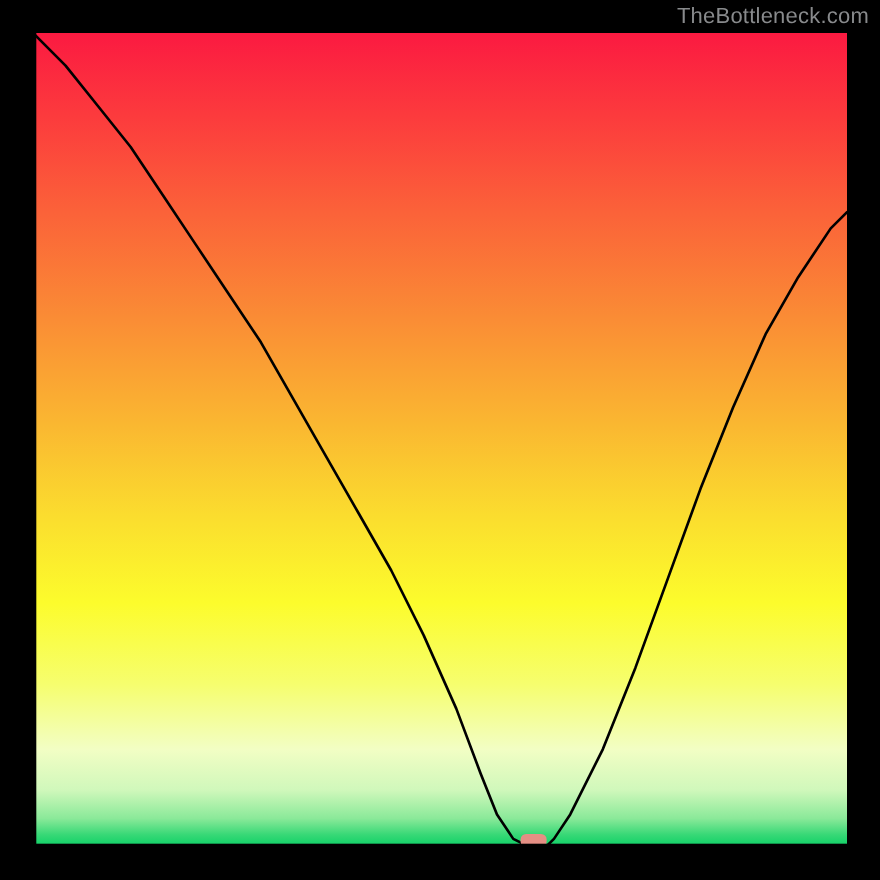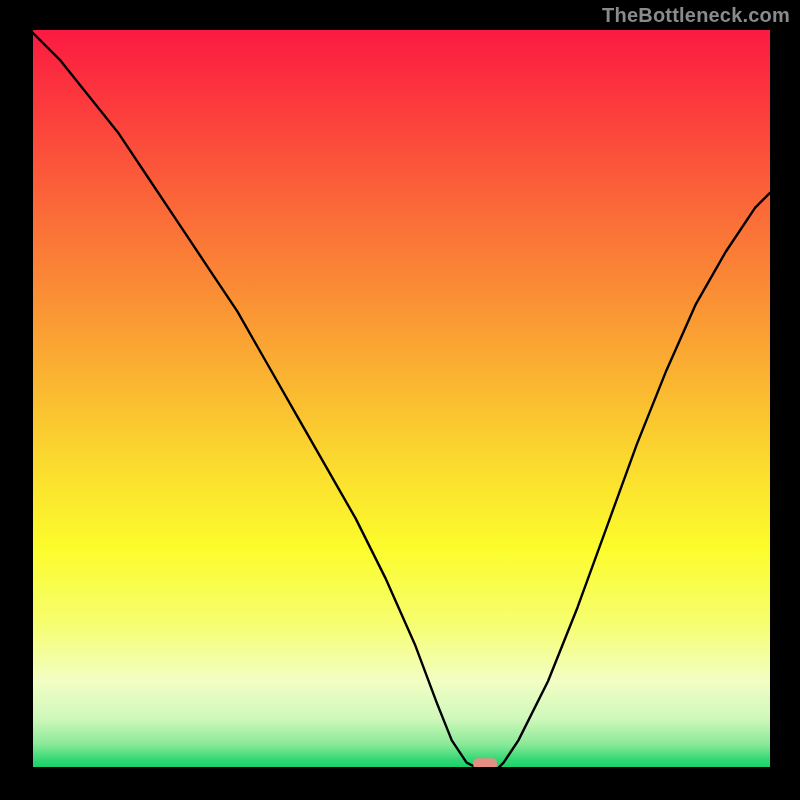--- a/index.html
+++ b/index.html
@@ -14,21 +14,21 @@
     position: relative;
     width: 800px;
     height: 800px;
   }
   .watermark {
     position: absolute;
     top: 4px;
     right: 10px;
     font-family: Arial, Helvetica, sans-serif;
     font-size: 20px;
-    font-weight: 700;
+    font-weight: 400;
     color: #888a8c;
     letter-spacing: 0.2px;
     z-index: 10;
   }
   svg.chart {
     position: absolute;
     top: 30px;
     left: 30px;
     width: 740px;
     height: 740px;

